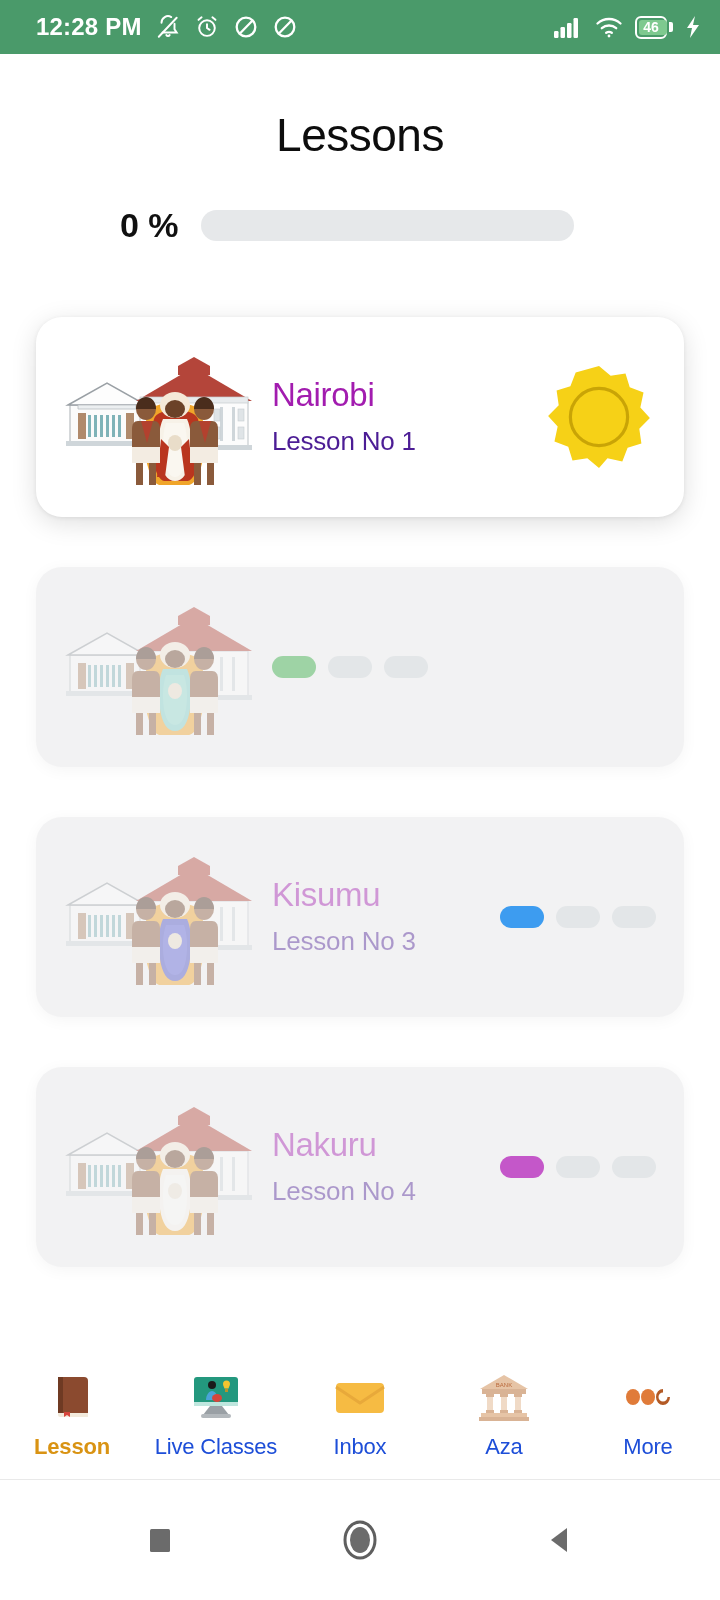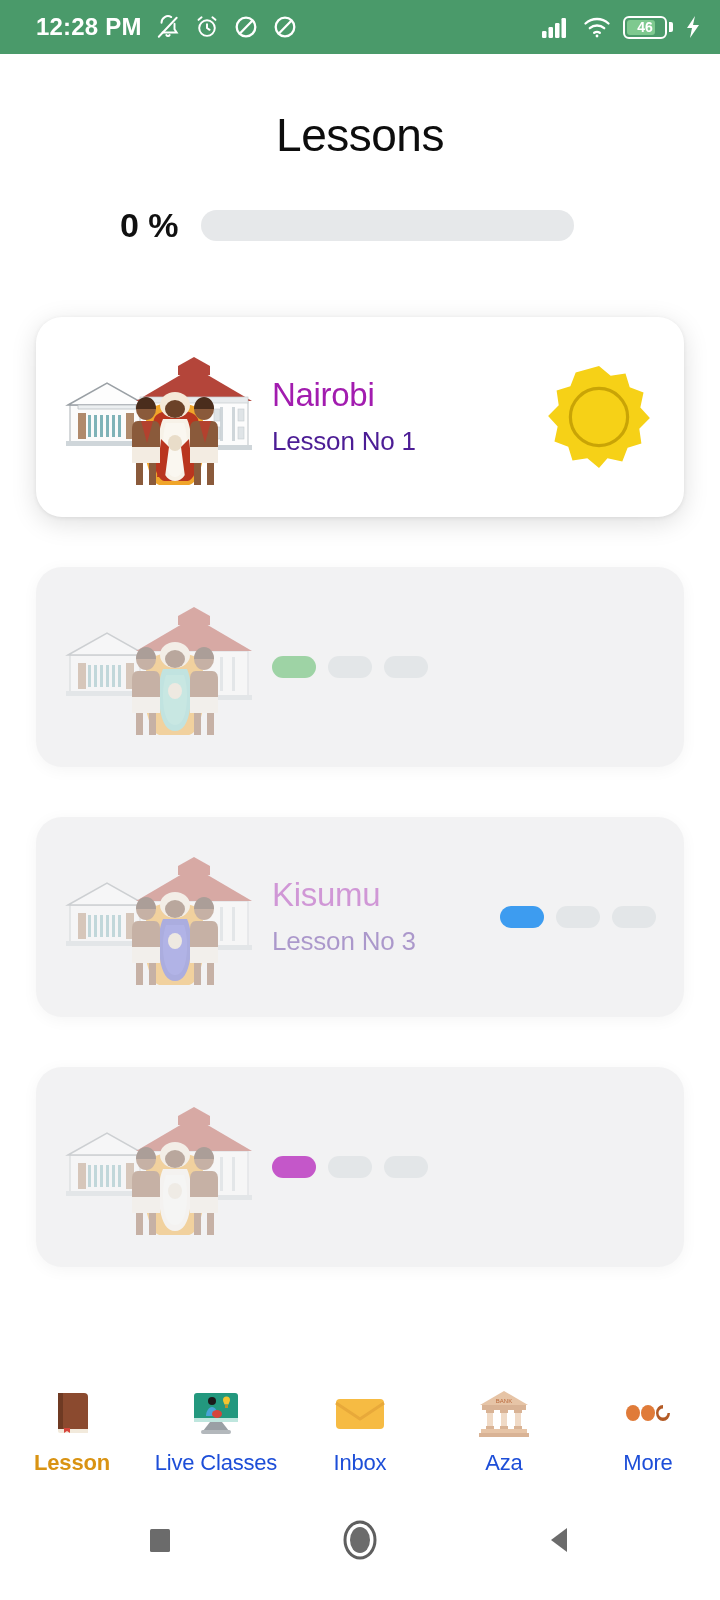--- a/index.html
+++ b/index.html
@@ -18,21 +18,21 @@
     padding:0 18px 0 36px; color:#ffffff;
   }
   .sb-left{ display:flex; align-items:center; gap:13px; }
   .sb-clock{ font-size:24px; font-weight:bold; letter-spacing:.2px; }
   .sb-right{ display:flex; align-items:center; gap:11px; }
   .ico{ display:block; }
 
   
   .batt{ display:flex; align-items:center; }
   .batt-body{
-    width:44px; height:23px; border:2.5px solid #ffffff; border-radius:6px;
+    width:32px; height:23px; border:2.5px solid #ffffff; border-radius:6px;
     display:flex; align-items:center; justify-content:center;
     position:relative;
   }
   .batt-fill{
     position:absolute; left:2px; top:2px; bottom:2px; width:28px;
     background:#7ec98f; border-radius:3px;
   }
   .batt-num{ position:relative; font-size:14px; font-weight:bold; color:#ffffff; line-height:1; }
   .batt-cap{ width:4px; height:10px; background:#ffffff; border-radius:0 2px 2px 0; margin-left:2px; }
 
@@ -85,21 +85,21 @@
 
   
   .badge-sun{ width:106px; height:106px; flex:0 0 106px; margin-right:6px; }
 
   
   .pill-row{ display:flex; align-items:center; gap:12px; margin-right:2px; }
   .pill{ width:44px; height:22px; border-radius:12px; background:#e3e6e8; }
 
   
   .bottomnav{
-    position:absolute; left:0; right:0; bottom:104px; height:130px;
+    position:absolute; left:0; right:0; bottom:120px; height:130px;
     background:#ffffff; display:flex; align-items:center;
     border-top:0; border-bottom:1px solid #e9e9e9;
   }
   .nav-item{
     flex:1 1 0; display:flex; flex-direction:column;
     align-items:center; justify-content:center; gap:9px;
   }
   .nav-icon{ width:56px; height:56px; display:block; }
   .nav-label{ font-size:22px; color:#1d4ed8; letter-spacing:-0.2px; }
   .nav-item.active .nav-label{ color:#d99313; font-weight:bold; }
@@ -440,20 +440,24 @@
           </g>
         <g>
             <ellipse cx="142" cy="62" rx="10" ry="11" fill="#8a5a3b"></ellipse>
             <path d="M132 62c0-7 4-12 10-12s10 5 10 12" fill="#4a2d1c"></path>
             <path d="M134 74h16c4 0 6 3 6 8v22h-28V82c0-5 2-8 6-8z" fill="#8a5a3b"></path>
             <path d="M128 100h28v16h-28z" fill="#f3ece2"></path>
             <rect x="132" y="116" width="7" height="22" fill="#8a5a3b"></rect>
             <rect x="145" y="116" width="7" height="22" fill="#8a5a3b"></rect>
           </g>
       </svg>
+    </div>
+    <div class="card-text">
+      <div class="card-title">Nakuru</div>
+      <div class="card-sub">Lesson No 4</div>
     </div>
     <div class="pill-row">
       <span class="pill" style="background:#c457c9"></span>
       <span class="pill"></span>
       <span class="pill"></span>
     </div>
   </div>
 
 </div>
 

